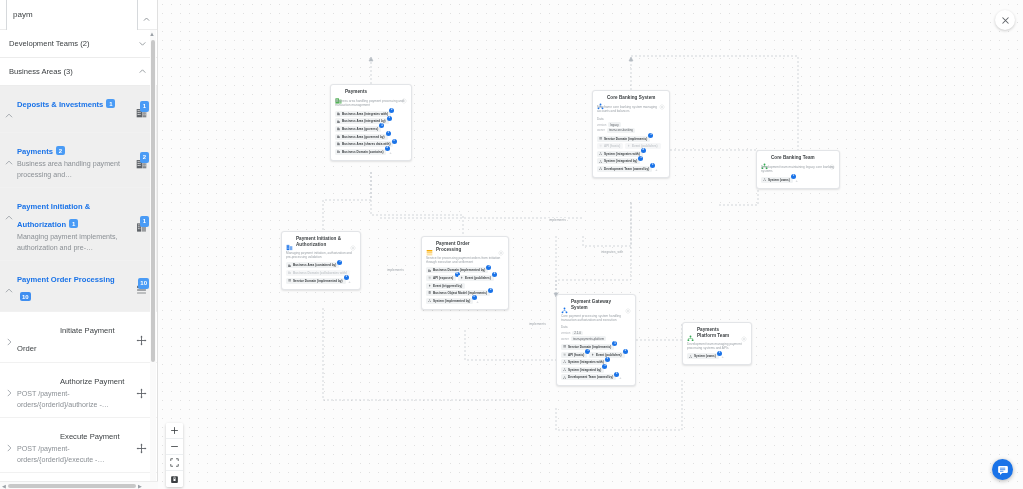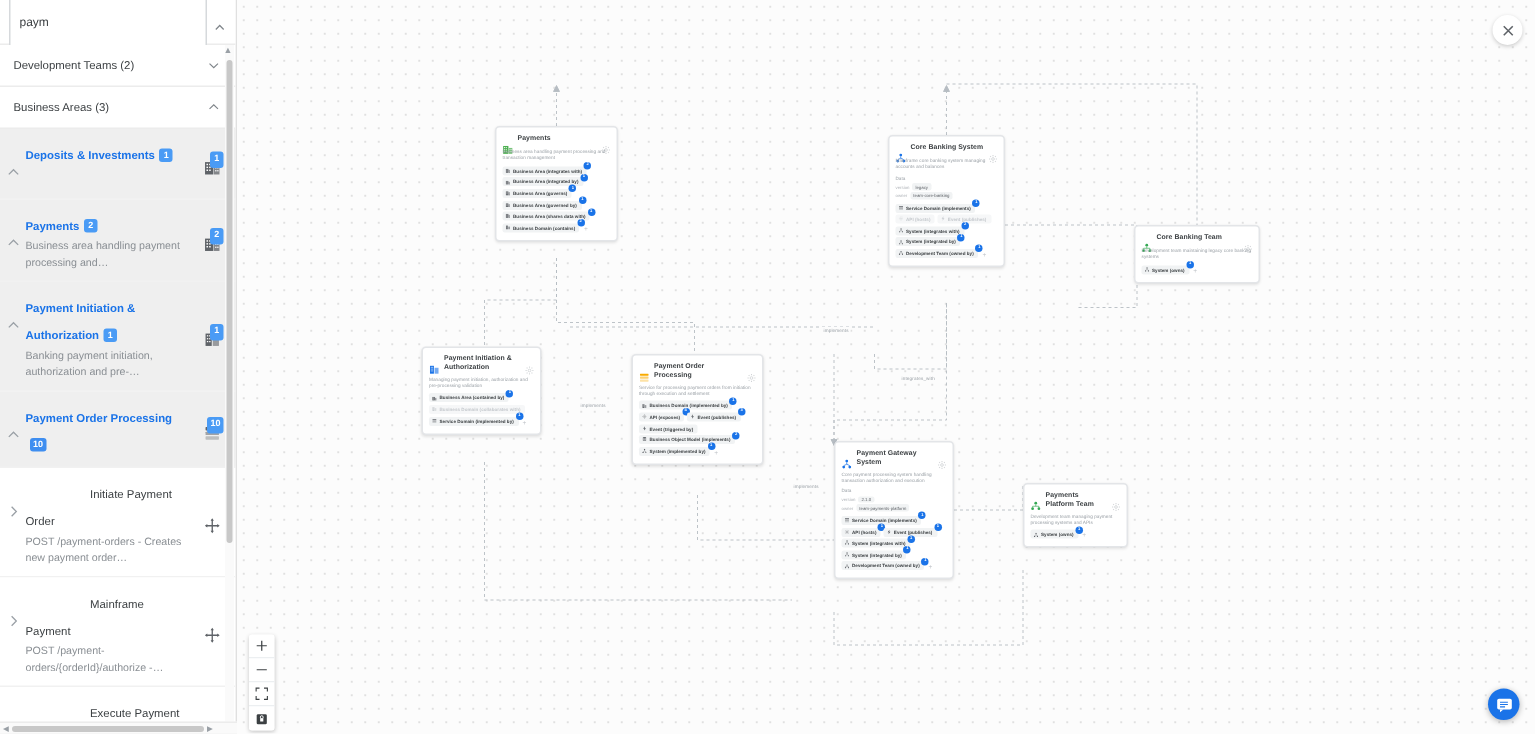--- a/index.html
+++ b/index.html
@@ -998,21 +998,21 @@
                     <rect x="10.8" y="10.8" width="1.3" height="1.2"></rect>
                     <rect x="12.8" y="10.8" width="1.3" height="1.2"></rect>
                   </g>
                 </svg></span>
             </span>
           </div>
           <div class="tree-item sel">
             <span class="ti-caret"><svg width="10" height="10" viewBox="0 0 16 16">
                 <path d="M3,10 L8,5 L13,10" stroke="#9aa0a6" stroke-width="1.4" fill="none"></path>
               </svg></span>
-            <span class="ti-body"><span class="ti-title">Payment Initiation &amp; Authorization</span><span class="ti-count">1</span><div class="ti-desc">Banking payment initiation, authorization and pre-…</div></span>
+            <span class="ti-body"><span class="ti-title">Payment Initiation &amp; Authorization</span><span class="ti-count">1</span><div class="ti-desc">Managing payment implements, authorization and pre-…</div></span>
             <span class="ti-right">
               <span class="ti-badge">1</span>
               <span class="ti-icon"><svg width="11" height="11" viewBox="0 0 16 16">
                   <rect x="1.5" y="2" width="6" height="12" fill="#5f6368"></rect>
                   <rect x="8.5" y="5" width="6" height="9" fill="#5f6368" opacity=".6"></rect>
                   <g fill="#fff">
                     <rect x="2.8" y="3.6" width="1.3" height="1.2"></rect>
                     <rect x="5" y="3.6" width="1.3" height="1.2"></rect>
                     <rect x="2.8" y="6.4" width="1.3" height="1.2"></rect>
                     <rect x="5" y="6.4" width="1.3" height="1.2"></rect>
@@ -1033,41 +1033,41 @@
                   <rect x="1.5" y="2.5" width="13" height="3.2" rx=".6" fill="#5f6368"></rect>
                   <rect x="1.5" y="7" width="13" height="3.2" rx=".6" fill="#5f6368" opacity=".55"></rect>
                   <rect x="1.5" y="11.5" width="13" height="3.2" rx=".6" fill="#5f6368" opacity=".35"></rect>
                 </svg></span>
             </span>
           </div>
           <div class="tree-item">
             <span class="ti-caret"><svg width="10" height="10" viewBox="0 0 16 16">
                 <path d="M6,3 L11,8 L6,13" stroke="#9aa0a6" stroke-width="1.4" fill="none"></path>
               </svg></span>
-            <span class="ti-body"><span class="ti-title dark">Initiate Payment Order</span><div class="ti-desc">POST /payment-orders - Creates new payment order…</div></span>
+            <span class="ti-body"><span class="ti-title dark">Initiate Payment Order</span></span>
             <span class="ti-right">
               <span class="ti-icon"><svg width="11" height="11" viewBox="0 0 16 16">
                   <g stroke="#5f6368" stroke-width="1.3" fill="none">
                     <path d="M8,2 L8,14"></path>
                     <path d="M2,8 L14,8"></path>
                   </g>
                   <g fill="#5f6368">
                     <path d="M8,.8 L6.4,3.2 L9.6,3.2 Z"></path>
                     <path d="M8,15.2 L6.4,12.8 L9.6,12.8 Z"></path>
                     <path d="M.8,8 L3.2,6.4 L3.2,9.6 Z"></path>
                     <path d="M15.2,8 L12.8,6.4 L12.8,9.6 Z"></path>
                   </g>
                 </svg></span>
             </span>
           </div>
           <div class="tree-item">
             <span class="ti-caret"><svg width="10" height="10" viewBox="0 0 16 16">
                 <path d="M6,3 L11,8 L6,13" stroke="#9aa0a6" stroke-width="1.4" fill="none"></path>
               </svg></span>
-            <span class="ti-body"><span class="ti-title dark">Mainframe Payment</span><div class="ti-desc">POST /payment-orders/{orderId}/authorize -…</div></span>
+            <span class="ti-body"><span class="ti-title dark">Authorize Payment</span><div class="ti-desc">POST /payment-orders/{orderId}/authorize -…</div></span>
             <span class="ti-right">
               <span class="ti-icon"><svg width="11" height="11" viewBox="0 0 16 16">
                   <g stroke="#5f6368" stroke-width="1.3" fill="none">
                     <path d="M8,2 L8,14"></path>
                     <path d="M2,8 L14,8"></path>
                   </g>
                   <g fill="#5f6368">
                     <path d="M8,.8 L6.4,3.2 L9.6,3.2 Z"></path>
                     <path d="M8,15.2 L6.4,12.8 L9.6,12.8 Z"></path>
                     <path d="M.8,8 L3.2,6.4 L3.2,9.6 Z"></path>

